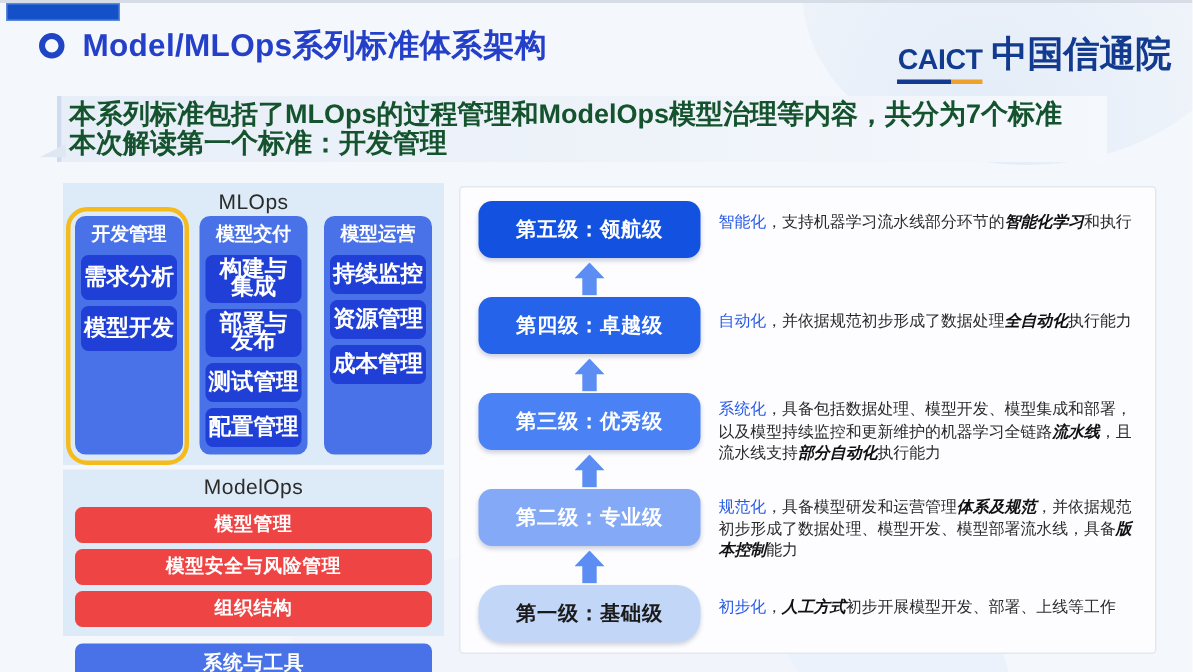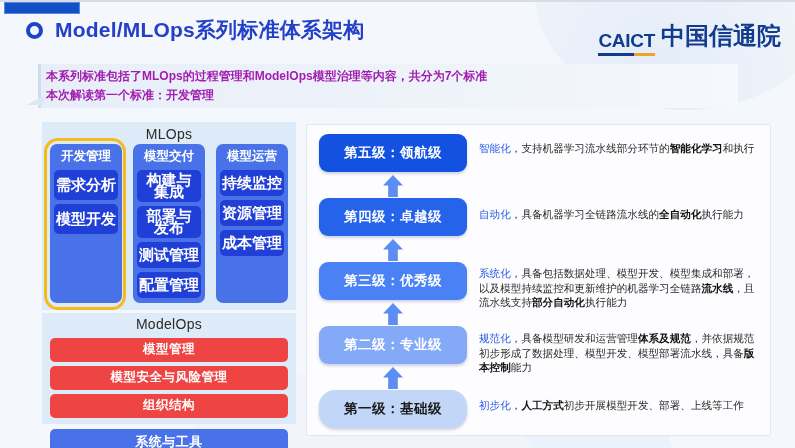--- a/index.html
+++ b/index.html
@@ -88,21 +88,21 @@
     border-left: 3px solid #cfdcf0;
   }
   .subtitle-tail {
     position: absolute; left: 26px; top: 96px;
     width: 18px; height: 9px;
     background: #dfe7f2;
     clip-path: polygon(0 100%, 100% 0, 100% 100%);
   }
   .subtitle-lines {
     position: absolute; left: 46px; top: 67px;
-    color: #a21caf; font-size: 12px; font-weight: bold; line-height: 19px;
+    color: #14532d; font-size: 18px; font-weight: bold; line-height: 19px;
   }
 
   
   .left-panel { position: absolute; left: 42px; top: 122px; width: 254px; }
   .mlops-box {
     background: #dcebf7;
     padding: 3px 6px 7px 6px;
     position: relative;
   }
   .section-head {
@@ -204,21 +204,21 @@
   .ar2 { top: 105px; }
   .ar3 { top: 169px; }
   .ar4 { top: 233px; }
 
   .descs { position: absolute; left: 172px; top: 10px; width: 278px; }
   .desc {
     position: absolute; left: 0; width: 276px;
     font-size: 10.6px; line-height: 14.5px; color: #2a2a2a;
   }
   .desc .kw { color: #2558e6; font-weight: normal; }
-  .desc .bd { font-weight: bold; color: #111; }
+  .desc .bd { font-weight: bold; color: #111; font-style: italic; }
   .d5 { top: 6px; }
   .d4 { top: 72px; }
   .d3 { top: 131px; }
   .d2 { top: 196px; }
   .d1 { top: 263px; }
 </style>
 </head>
 <body>
 
 <div class="slide">
@@ -307,21 +307,21 @@
       <div class="level lv2">第二级：专业级</div>
       <div class="up-arrow ar4"></div>
       <div class="level lv1">第一级：基础级</div>
     </div>
 
     <div class="descs">
       <div class="desc d5">
         <span class="kw">智能化</span><span>，</span><span>支持机器学习流水线部分环节的</span><span class="bd">智能化学习</span><span>和执行</span>
       </div>
       <div class="desc d4">
-        <span class="kw">自动化</span><span>，</span><span>具备机器学习全链路流水线的</span><span class="bd">全自动化</span><span>执行能力</span>
+        <span class="kw">自动化</span><span>，</span><span>并依据规范初步形成了数据处理</span><span class="bd">全自动化</span><span>执行能力</span>
       </div>
       <div class="desc d3">
         <span class="kw">系统化</span><span>，</span><span>具备包括数据处理、模型开发、模型集成和部署，以及模型持续监控和更新维护的机器学习全链路</span><span class="bd">流水线</span><span>，且流水线支持</span><span class="bd">部分自动化</span><span>执行能力</span>
       </div>
       <div class="desc d2">
         <span class="kw">规范化</span><span>，</span><span>具备模型研发和运营管理</span><span class="bd">体系及规范</span><span>，并依据规范初步形成了数据处理、模型开发、模型部署流水线，具备</span><span class="bd">版本控制</span><span>能力</span>
       </div>
       <div class="desc d1">
         <span class="kw">初步化</span><span>，</span><span class="bd">人工方式</span><span>初步开展模型开发、部署、上线等工作</span>
       </div>

